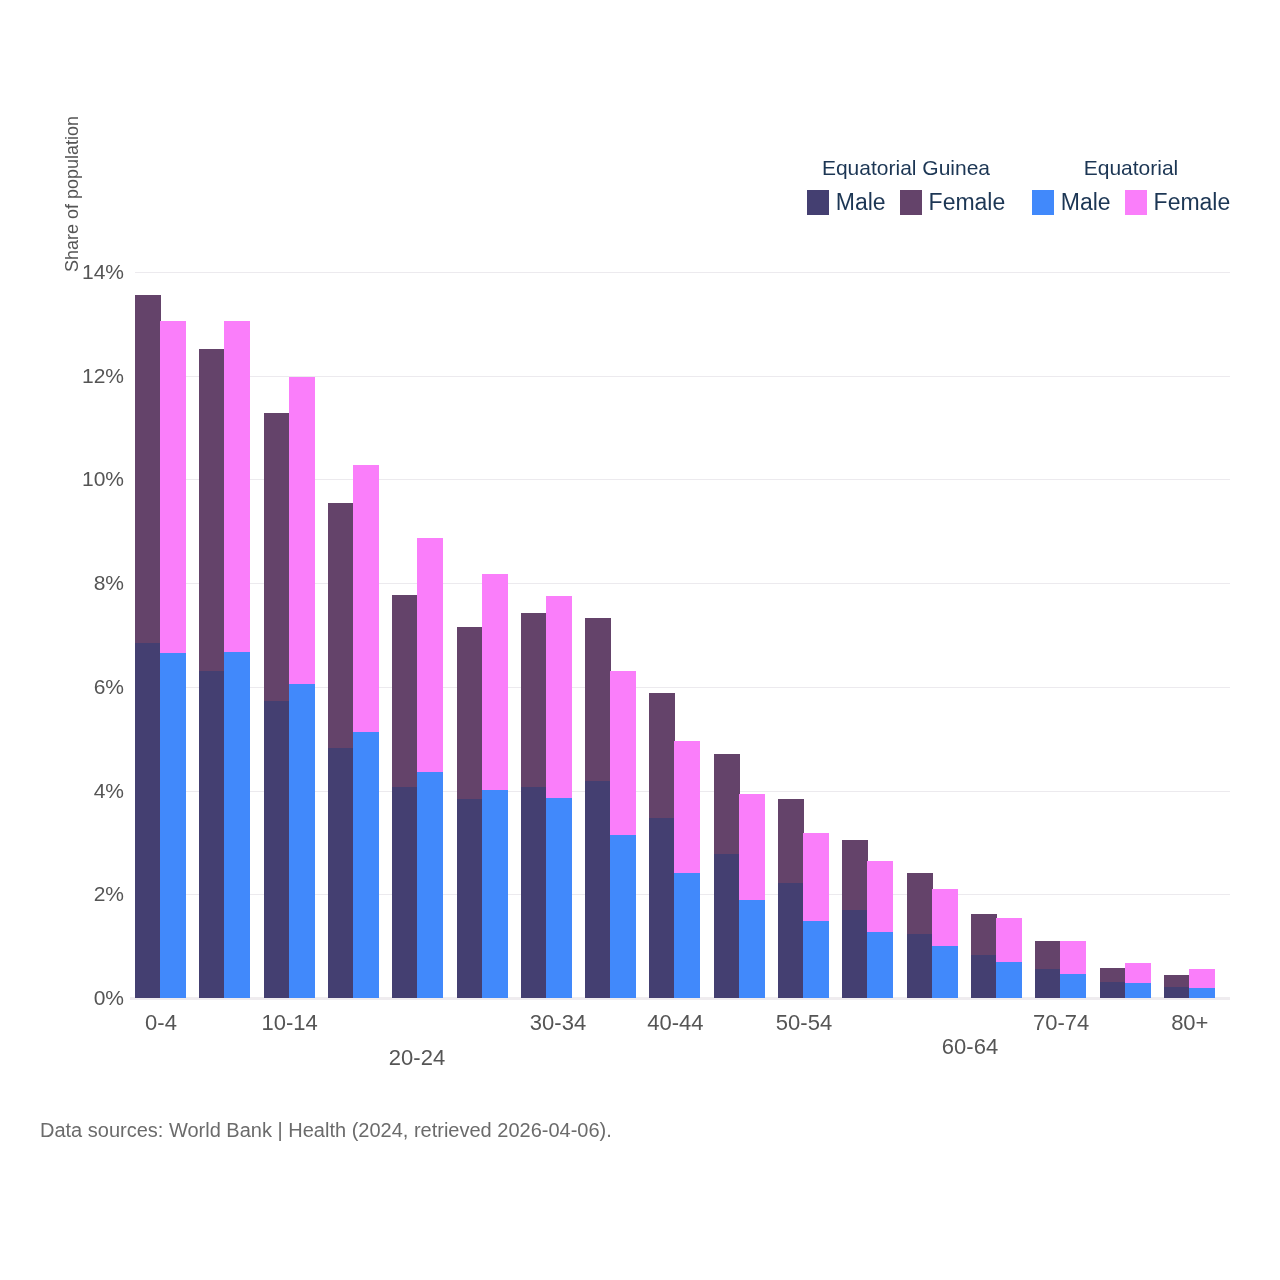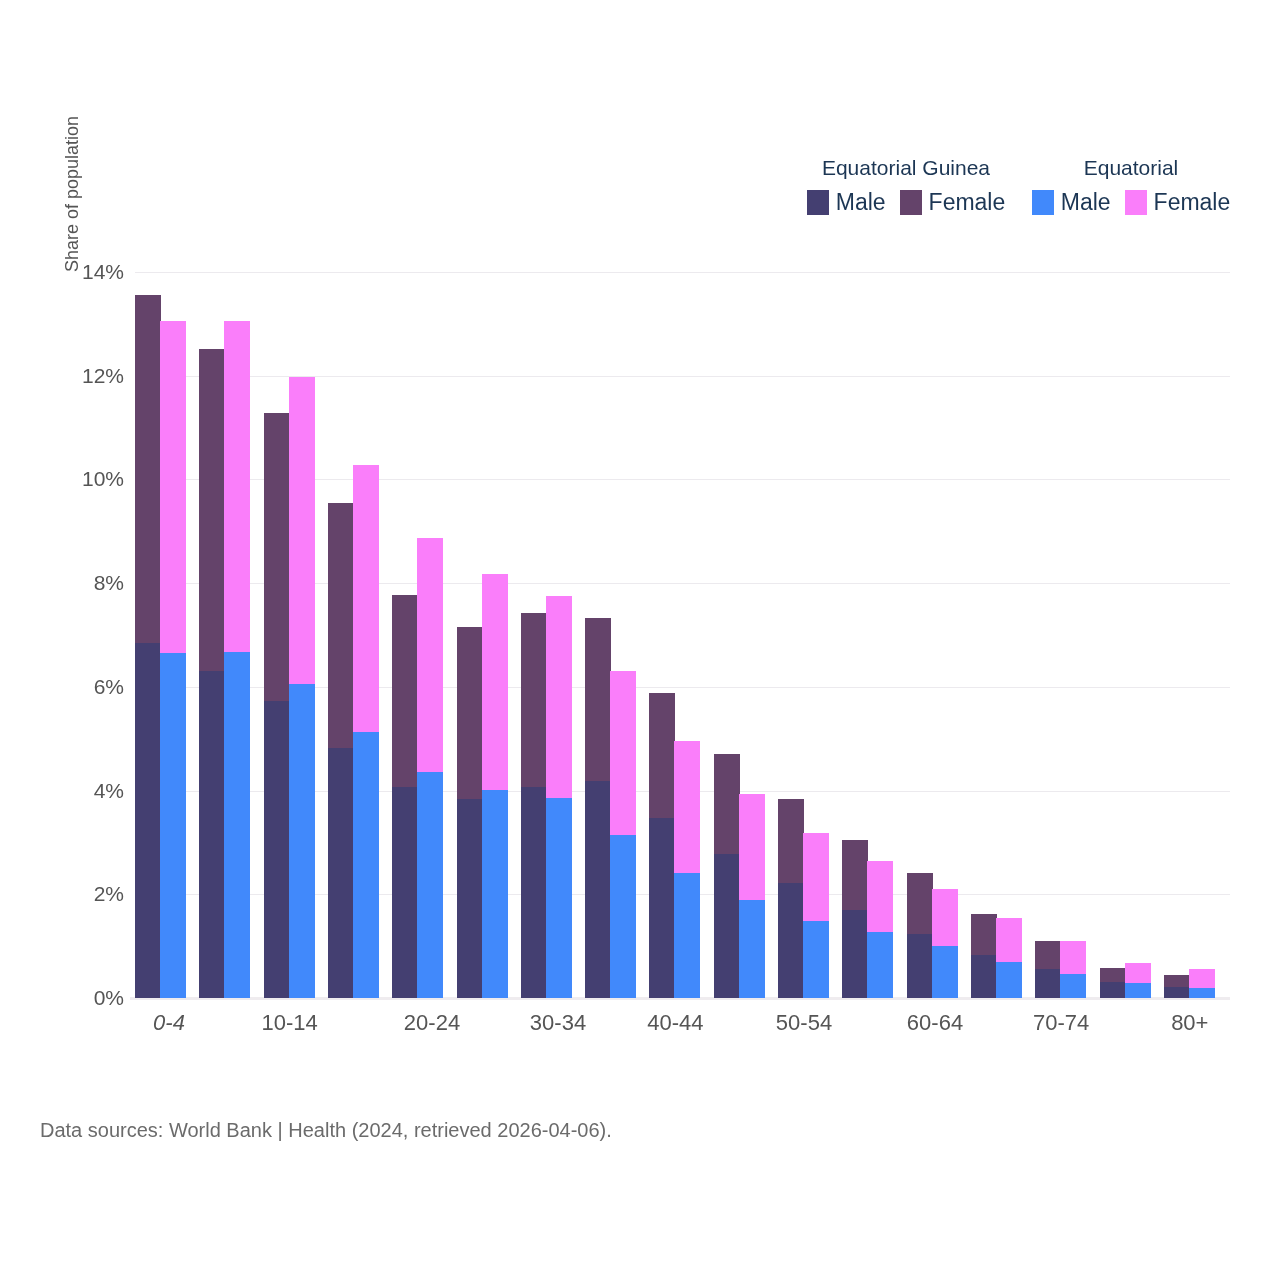--- a/index.html
+++ b/index.html
@@ -128,21 +128,21 @@
       <div class="group" style="left: 0px; width: 53px;">
         <div class="bar bar-eg" style="height: 702.664px;">
           <div class="seg" style="height: 355.221px; bottom: 0px; background: rgb(68, 63, 113);"></div>
           <div class="seg" style="height: 347.443px; bottom: 355.221px; background: rgb(100, 67, 106);"></div>
         </div>
         <div class="bar bar-ps" style="height: 676.736px;">
           <div class="seg" style="height: 344.85px; bottom: 0px; background: rgb(65, 137, 251);"></div>
           <div class="seg" style="height: 331.886px; bottom: 344.85px; background: rgb(250, 126, 250);"></div>
         </div>
       </div>
-      <div class="xtick" style="left: 34px; font-style: italic;">0-4</div>
+      <div class="xtick" style="left: 26px;">0-4</div>
       <div class="group" style="left: 64.3px; width: 53px;">
         <div class="bar bar-eg" style="height: 649.251px;">
           <div class="seg" style="height: 326.7px; bottom: 0px; background: rgb(68, 63, 113);"></div>
           <div class="seg" style="height: 322.551px; bottom: 326.7px; background: rgb(100, 67, 106);"></div>
         </div>
         <div class="bar bar-ps" style="height: 677.254px;">
           <div class="seg" style="height: 346.406px; bottom: 0px; background: rgb(65, 137, 251);"></div>
           <div class="seg" style="height: 330.849px; bottom: 346.406px; background: rgb(250, 126, 250);"></div>
         </div>
       </div>
@@ -170,21 +170,21 @@
       <div class="group" style="left: 257.2px; width: 53px;">
         <div class="bar bar-eg" style="height: 402.93px;">
           <div class="seg" style="height: 211.059px; bottom: 0px; background: rgb(68, 63, 113);"></div>
           <div class="seg" style="height: 191.871px; bottom: 211.059px; background: rgb(100, 67, 106);"></div>
         </div>
         <div class="bar bar-ps" style="height: 460.491px;">
           <div class="seg" style="height: 226.097px; bottom: 0px; background: rgb(65, 137, 251);"></div>
           <div class="seg" style="height: 234.394px; bottom: 226.097px; background: rgb(250, 126, 250);"></div>
         </div>
       </div>
-      <div class="xtick" style="left: 297px;">20-24</div>
+      <div class="xtick" style="left: 282px; margin-top: 35px;">20-24</div>
       <div class="group" style="left: 321.5px; width: 53px;">
         <div class="bar bar-eg" style="height: 371.297px;">
           <div class="seg" style="height: 198.613px; bottom: 0px; background: rgb(68, 63, 113);"></div>
           <div class="seg" style="height: 172.684px; bottom: 198.613px; background: rgb(100, 67, 106);"></div>
         </div>
         <div class="bar bar-ps" style="height: 424.191px;">
           <div class="seg" style="height: 208.466px; bottom: 0px; background: rgb(65, 137, 251);"></div>
           <div class="seg" style="height: 215.726px; bottom: 208.466px; background: rgb(250, 126, 250);"></div>
         </div>
       </div>
@@ -254,21 +254,21 @@
       <div class="group" style="left: 771.6px; width: 53px;">
         <div class="bar bar-eg" style="height: 125.494px;">
           <div class="seg" style="height: 64.3029px; bottom: 0px; background: rgb(68, 63, 113);"></div>
           <div class="seg" style="height: 61.1914px; bottom: 64.3029px; background: rgb(100, 67, 106);"></div>
         </div>
         <div class="bar bar-ps" style="height: 108.9px;">
           <div class="seg" style="height: 51.8571px; bottom: 0px; background: rgb(65, 137, 251);"></div>
           <div class="seg" style="height: 57.0429px; bottom: 51.8571px; background: rgb(250, 126, 250);"></div>
         </div>
       </div>
-      <div class="xtick" style="left: 800px;">60-64</div>
+      <div class="xtick" style="left: 835px; margin-top: 24px;">60-64</div>
       <div class="group" style="left: 835.9px; width: 53px;">
         <div class="bar bar-eg" style="height: 84.0086px;">
           <div class="seg" style="height: 42.5229px; bottom: 0px; background: rgb(68, 63, 113);"></div>
           <div class="seg" style="height: 41.4857px; bottom: 42.5229px; background: rgb(100, 67, 106);"></div>
         </div>
         <div class="bar bar-ps" style="height: 80.3786px;">
           <div class="seg" style="height: 36.3px; bottom: 0px; background: rgb(65, 137, 251);"></div>
           <div class="seg" style="height: 44.0786px; bottom: 36.3px; background: rgb(250, 126, 250);"></div>
         </div>
       </div>

